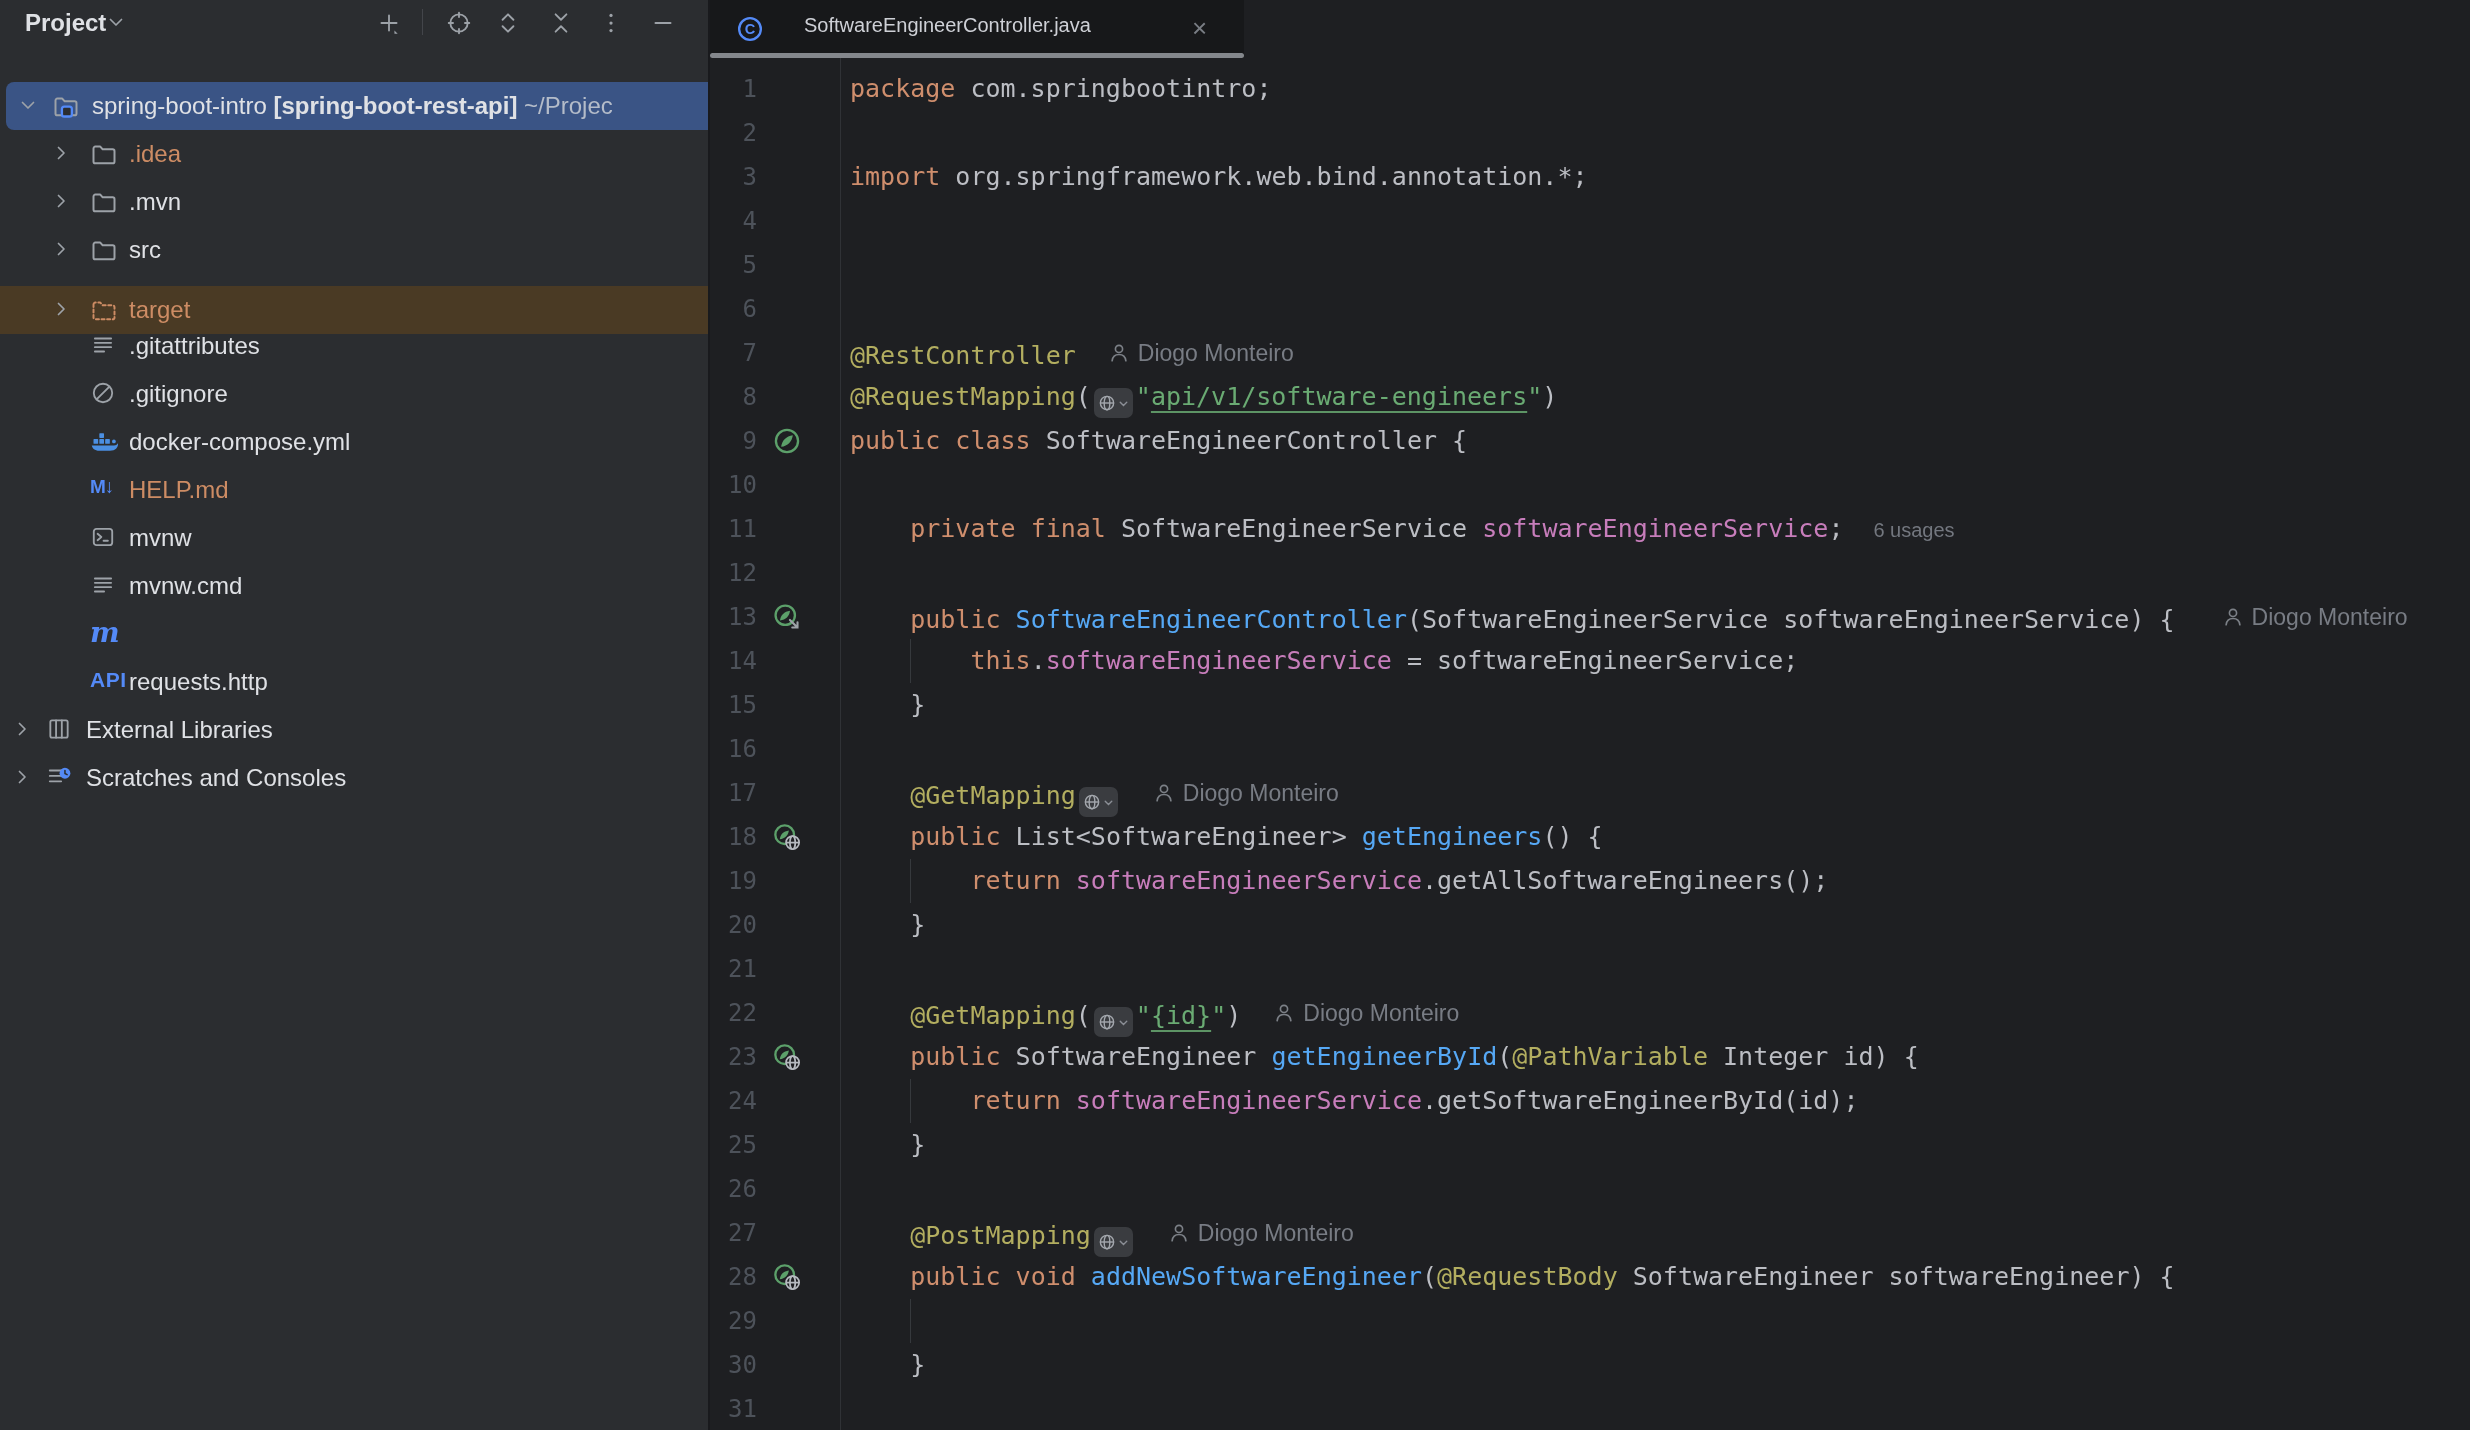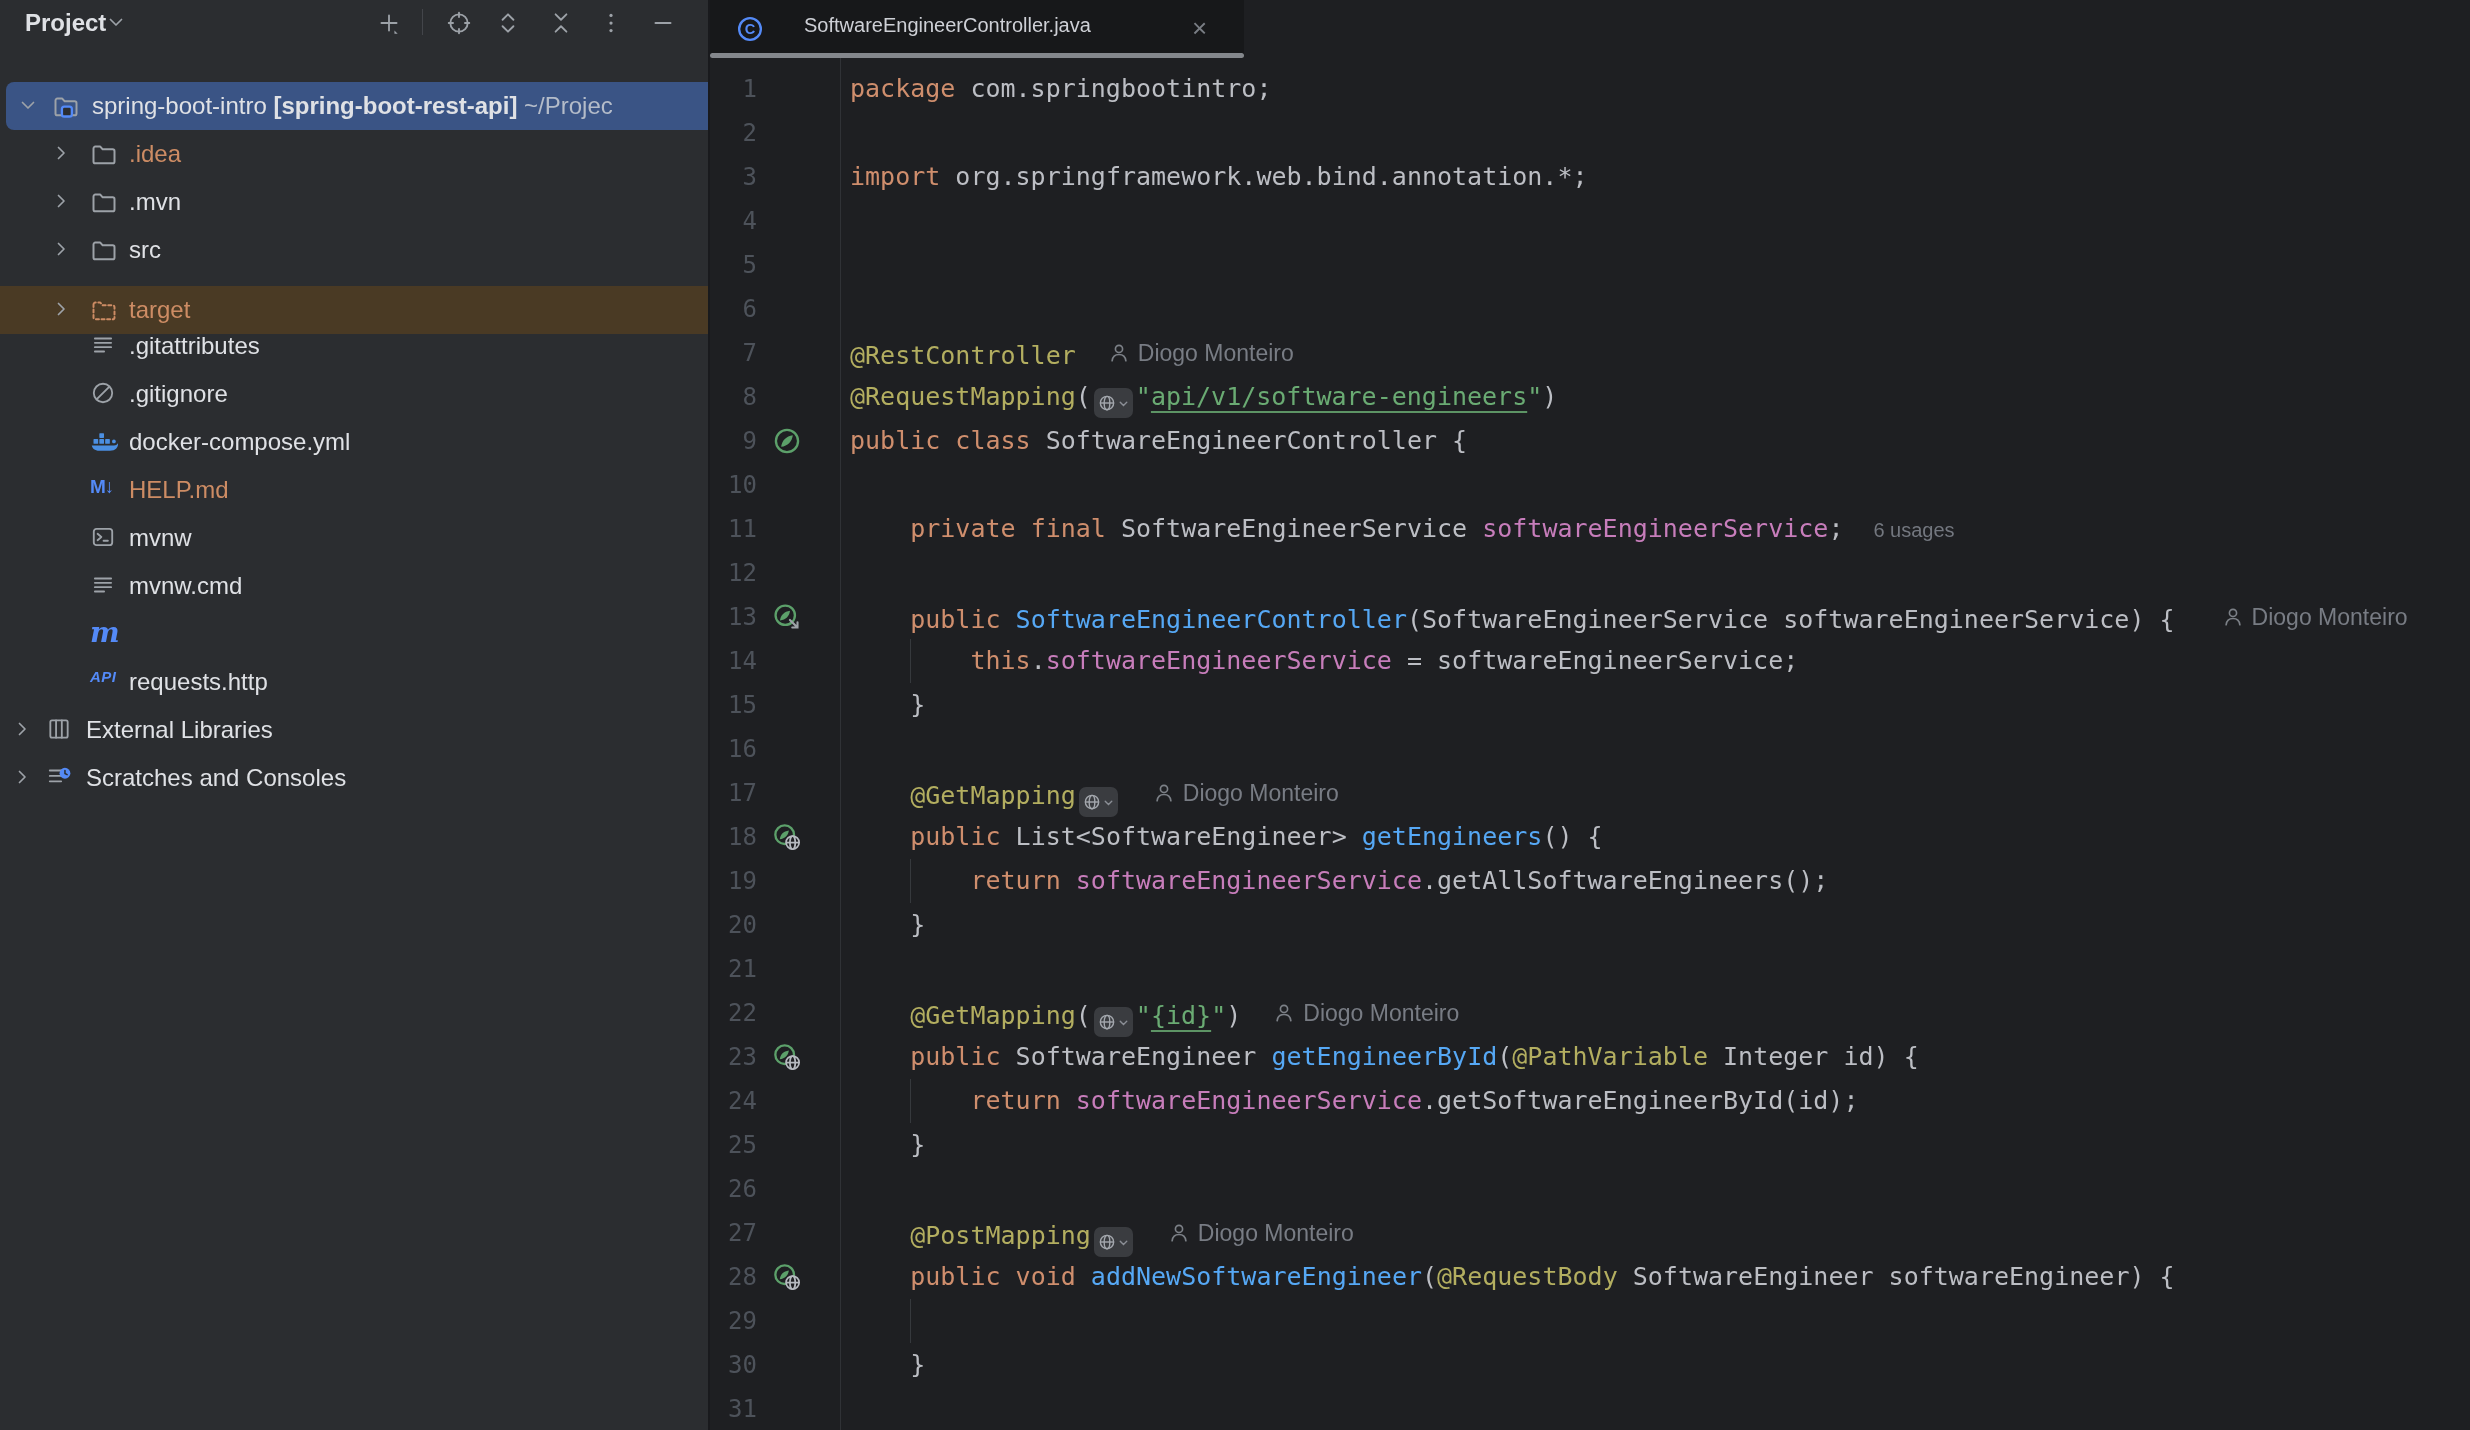--- a/index.html
+++ b/index.html
@@ -254,21 +254,21 @@
               <line x1="4.5" y1="18" x2="13" y2="18"></line>
             </svg>
           </span>
           <span class="lbl"><span>mvnw.cmd</span></span>
         </div>
         <div class="tree-row lv1" style="top: 610px;">
           <span class="ficon"><span class="texticon" style="font-family:'DejaVu Serif',serif;font-style:italic;font-size:28px;line-height:26px;">m</span></span>
           <span class="lbl txt-modified"><span>pom.xml</span></span>
         </div>
         <div class="tree-row lv1" style="top: 658px;">
-          <span class="ficon"><span class="texticon" style="font-size:15px;letter-spacing:0.5px;font-style:italic;">API</span></span>
+          <span class="ficon"><span class="texticon" style="font-size:21px;letter-spacing:0.5px;">API</span></span>
           <span class="lbl"><span>requests.http</span></span>
         </div>
         <div class="tree-row lv0" style="top: 706px;">
           <span class="chev">
             <svg width="24" height="24" viewBox="0 0 24 24" fill="none" stroke="#9DA2A8" stroke-width="1.7" stroke-linecap="round" stroke-linejoin="round">
               <polyline points="9.5 6.5 15 12 9.5 17.5"></polyline>
             </svg>
           </span>
           <span class="ficon">
             <svg width="26" height="26" viewBox="0 0 24 24" fill="none" stroke="#9DA2A8" stroke-width="1.7" stroke-linecap="round" stroke-linejoin="round">

